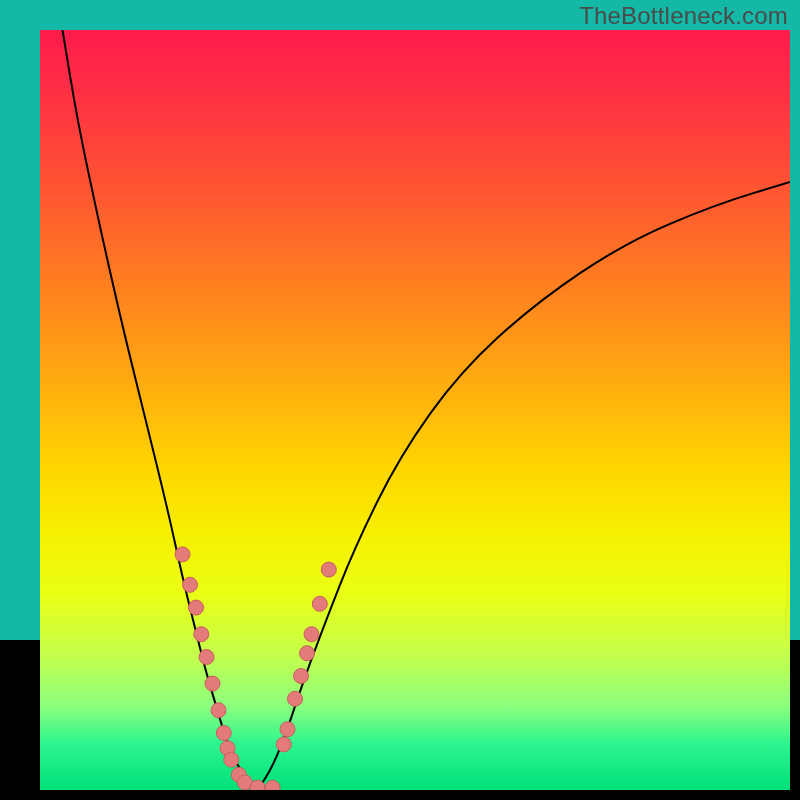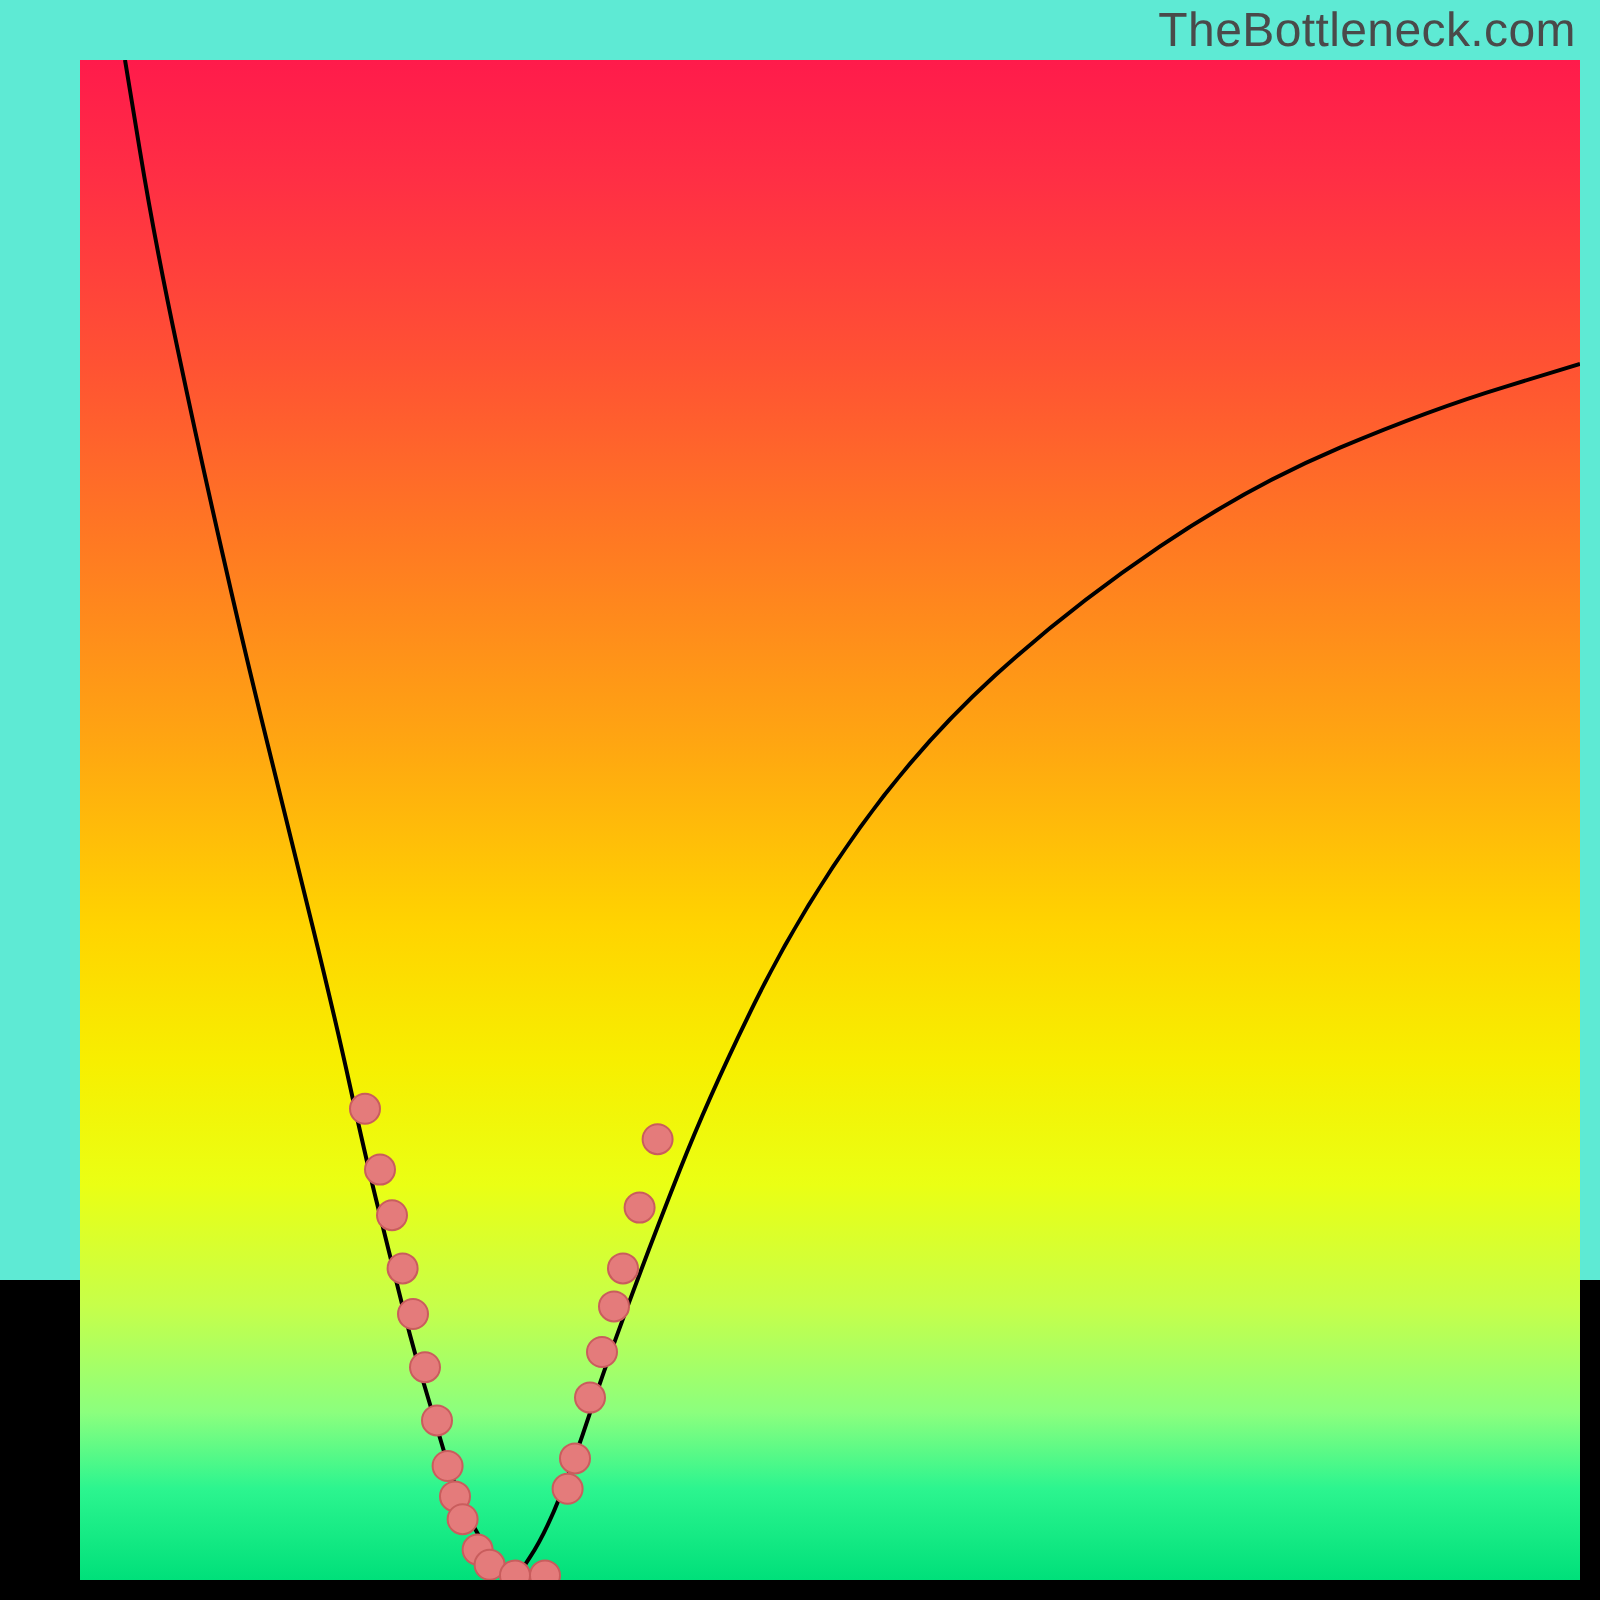--- a/index.html
+++ b/index.html
@@ -8,21 +8,21 @@
     width: 800px;
     height: 800px;
     overflow: hidden;
     background: #000;
     font-family: Arial, Helvetica, sans-serif;
   }
   .frame {
     position: relative;
     width: 800px;
     height: 640px;
-    background: #5eead4;
+    background: #14b8a6;
   }
   .watermark {
     position: absolute;
     top: 2px;
     right: 12px;
     color: #4a4a4a;
     font-size: 24px;
     font-weight: 500;
     letter-spacing: 0.2px;
     z-index: 5;

